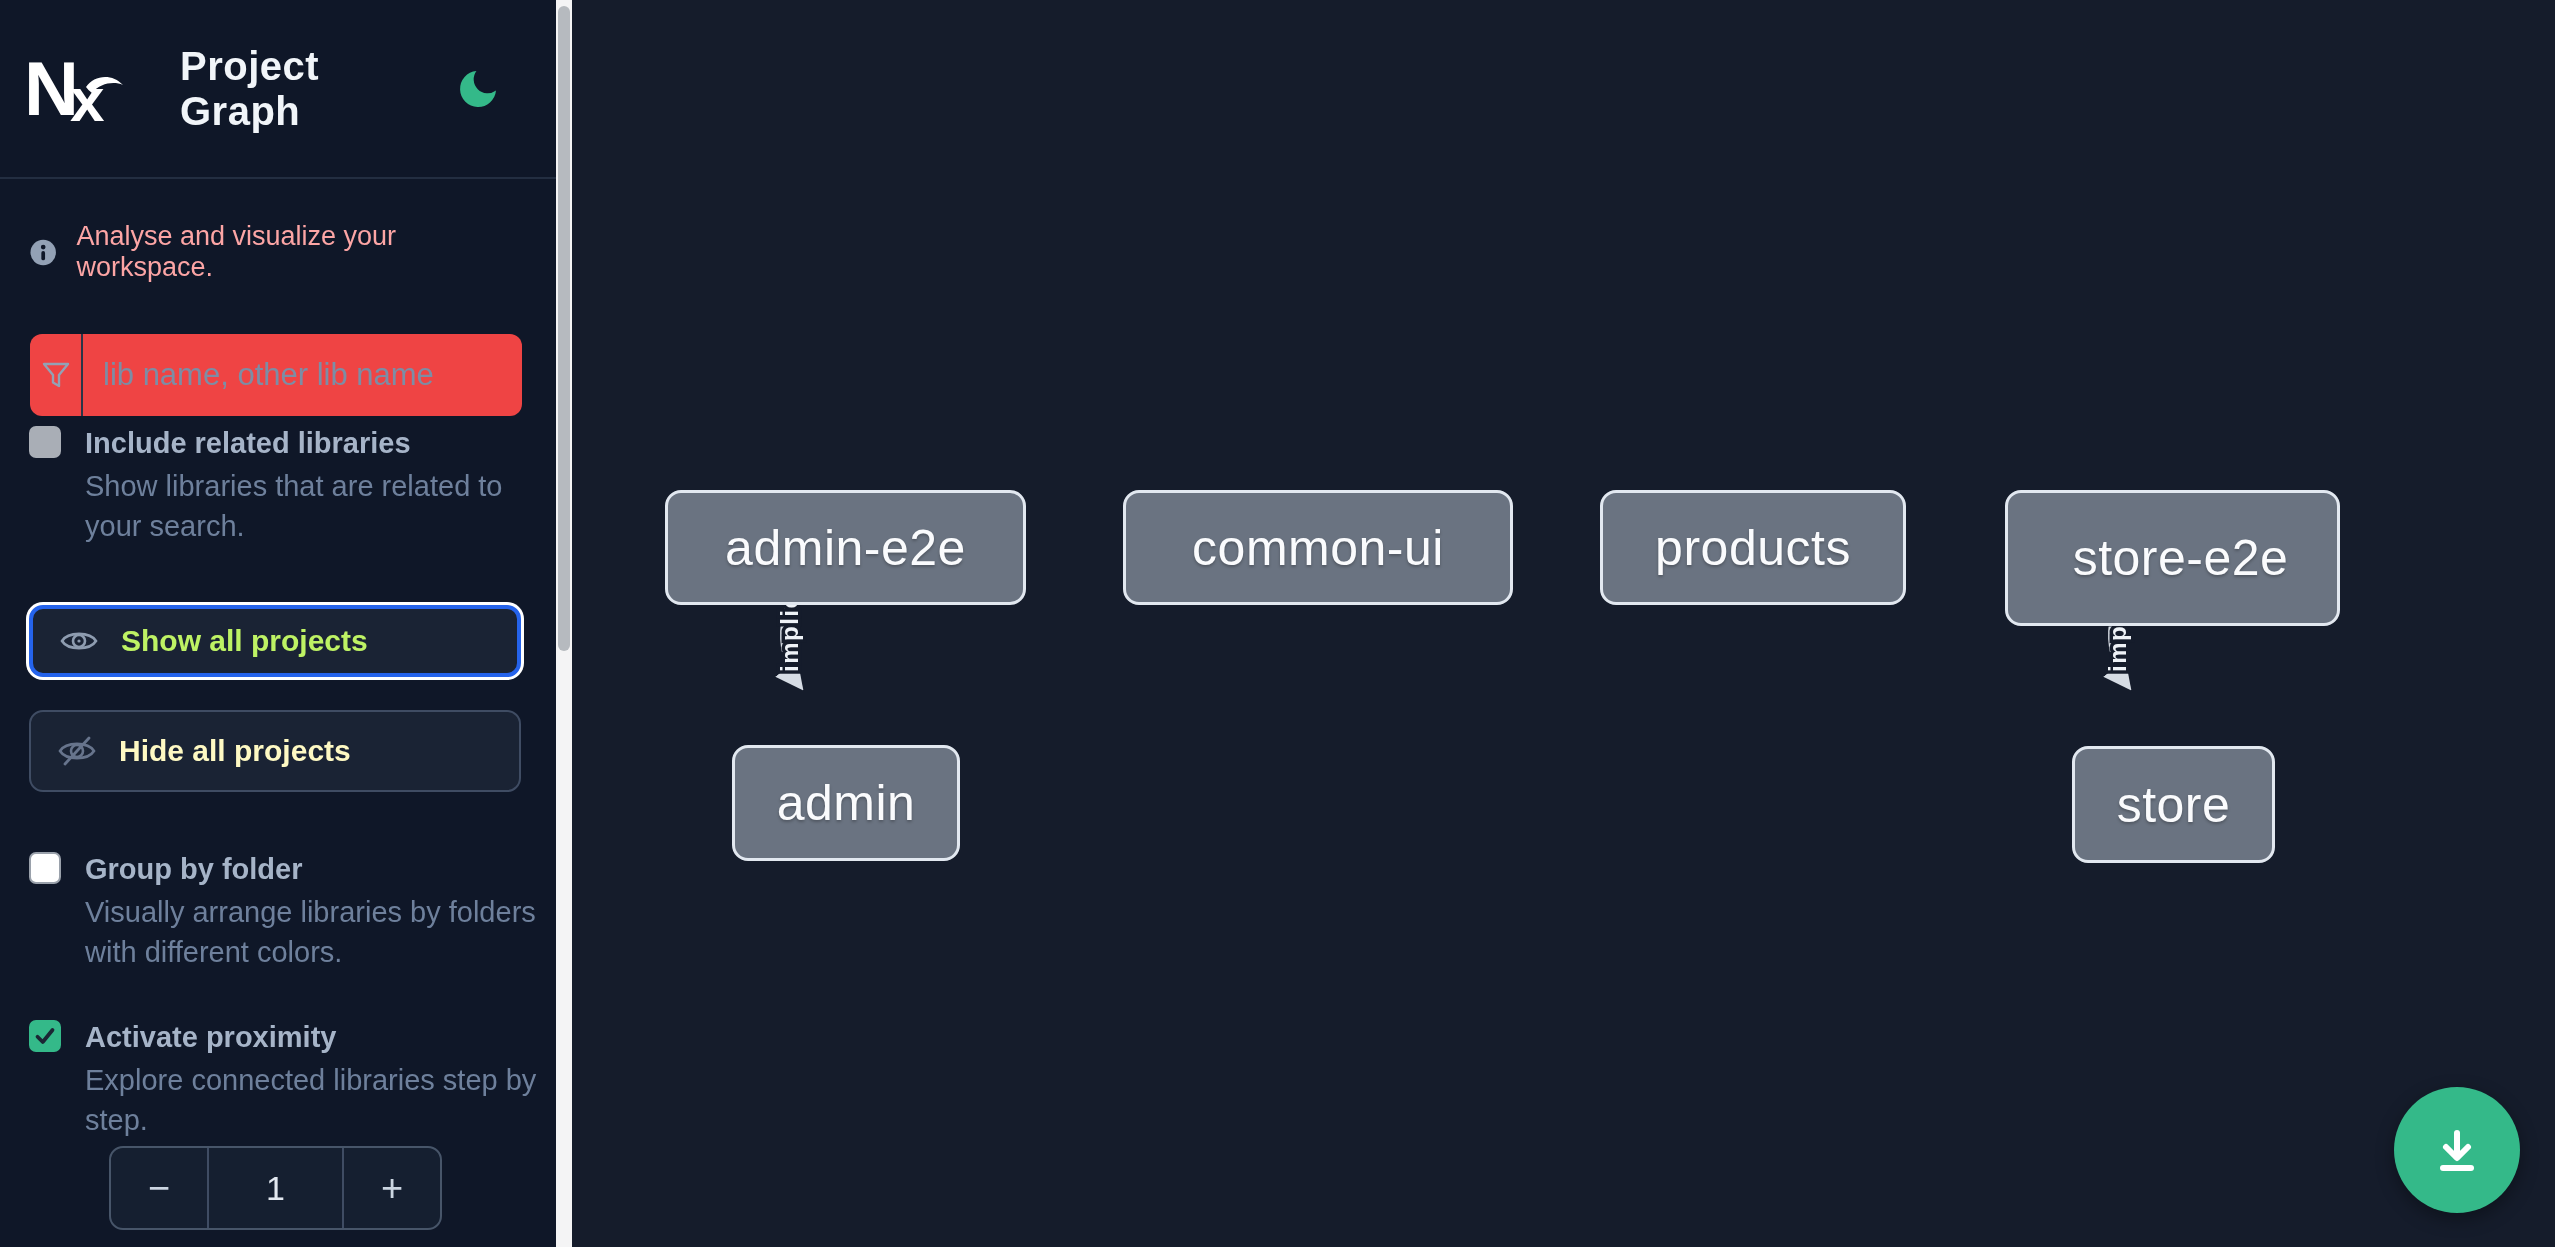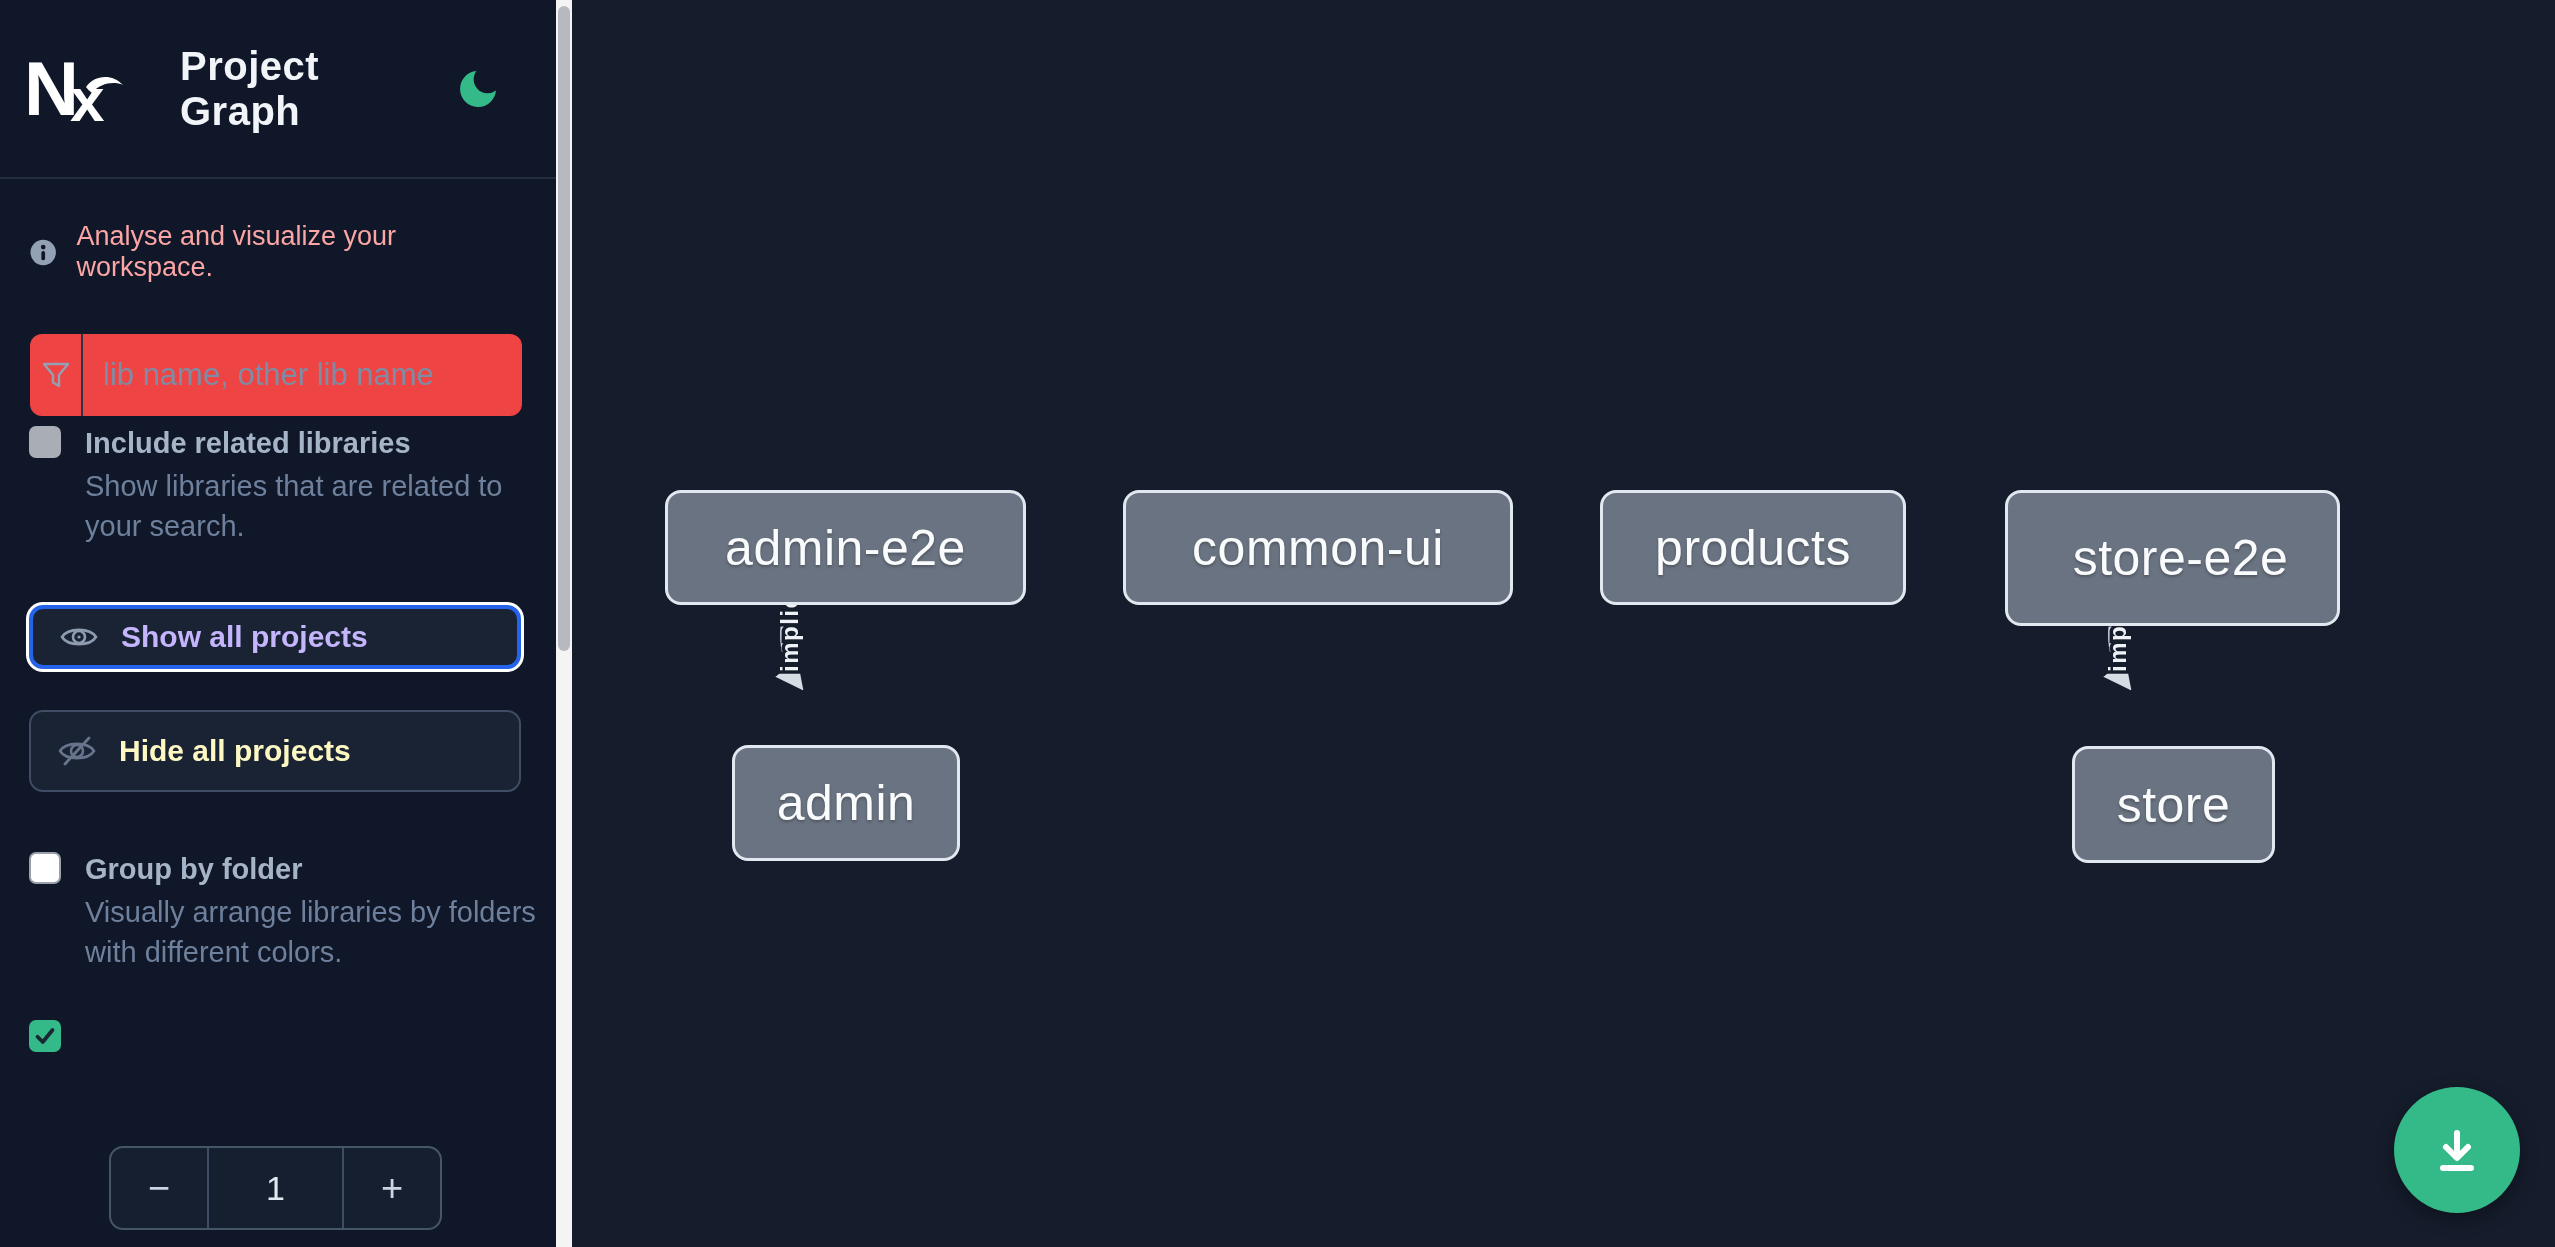--- a/index.html
+++ b/index.html
@@ -44,21 +44,21 @@
   .check-text { margin-left:24px; width:470px; }
   .check-label { font-size:29px; font-weight:700; color:#a6b4c8; line-height:38px; }
   .check-desc  { font-size:29px; color:#6e809c; line-height:40px; margin-top:4px; }
 
   .sb-btn { position:absolute; left:29px; width:492px; height:82px;
             background:#1a2334; border:2px solid #3f4c63; border-radius:14px;
             display:flex; align-items:center; gap:22px; padding-left:26px;
             font-family:"Liberation Sans", sans-serif;
             font-size:30px; font-weight:700; color:#fef9c3; cursor:pointer; }
   .sb-btn.focused { border:4px solid #2563eb; box-shadow:0 0 0 3px #ffffff;
-                    color:#c4b5fd; height:64px; }
+                    color:#bef264; height:72px; }
 
   .stepper { position:absolute; left:109px; top:1146px; width:333px; height:84px;
              border:2px solid #475569; border-radius:14px; display:flex;
              background:#151f30; overflow:hidden; }
   .stepper button { width:96px; background:transparent; border:none; color:#cbd5e1;
                     font-size:38px; cursor:pointer; font-family:"Liberation Sans", sans-serif; }
   .stepper .value { width:137px; border-left:2px solid #3f4c63; border-right:2px solid #3f4c63;
                     display:flex; align-items:center; justify-content:center;
                     color:#e2e8f0; font-size:34px; }
 
@@ -158,20 +158,24 @@
         <span class="check-desc" style="display:block">Visually arrange libraries by folders with different colors.</span>
       </span>
     </label>
 
     <label class="check-row" style="top:1018px;">
       <span class="checkbox green">
         <svg width="24" height="24" viewBox="0 0 32 32">
           <polyline points="6,17 13,24 26,8" fill="none" stroke="#1b2634" stroke-width="5" stroke-linecap="round" stroke-linejoin="round"></polyline>
         </svg>
       </span>
+      <span class="check-text">
+        <span class="check-label" style="display:block">Activate proximity</span>
+        <span class="check-desc" style="display:block">Explore connected libraries step by step.</span>
+      </span>
     </label>
 
     <div class="stepper">
       <button>−</button>
       <div class="value">1</div>
       <button style="flex:1">+</button>
     </div>
   </aside>
 
   <div class="scrollbar">

